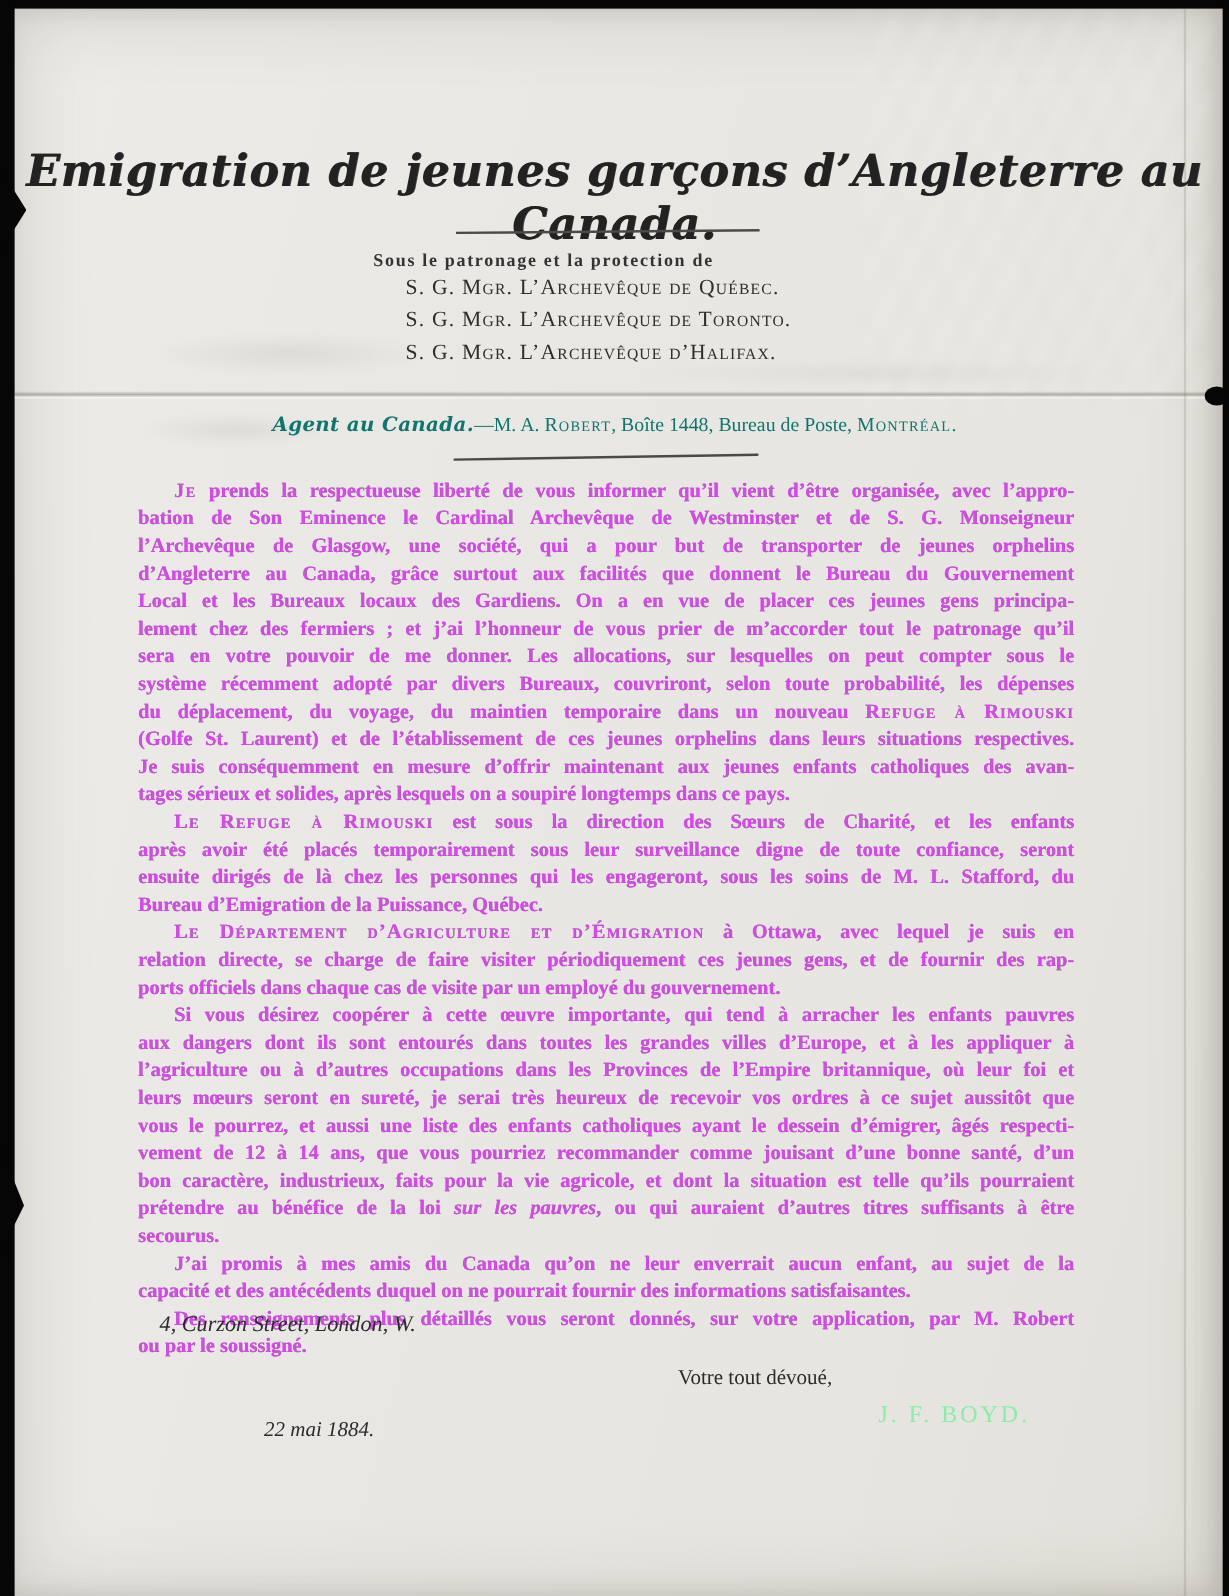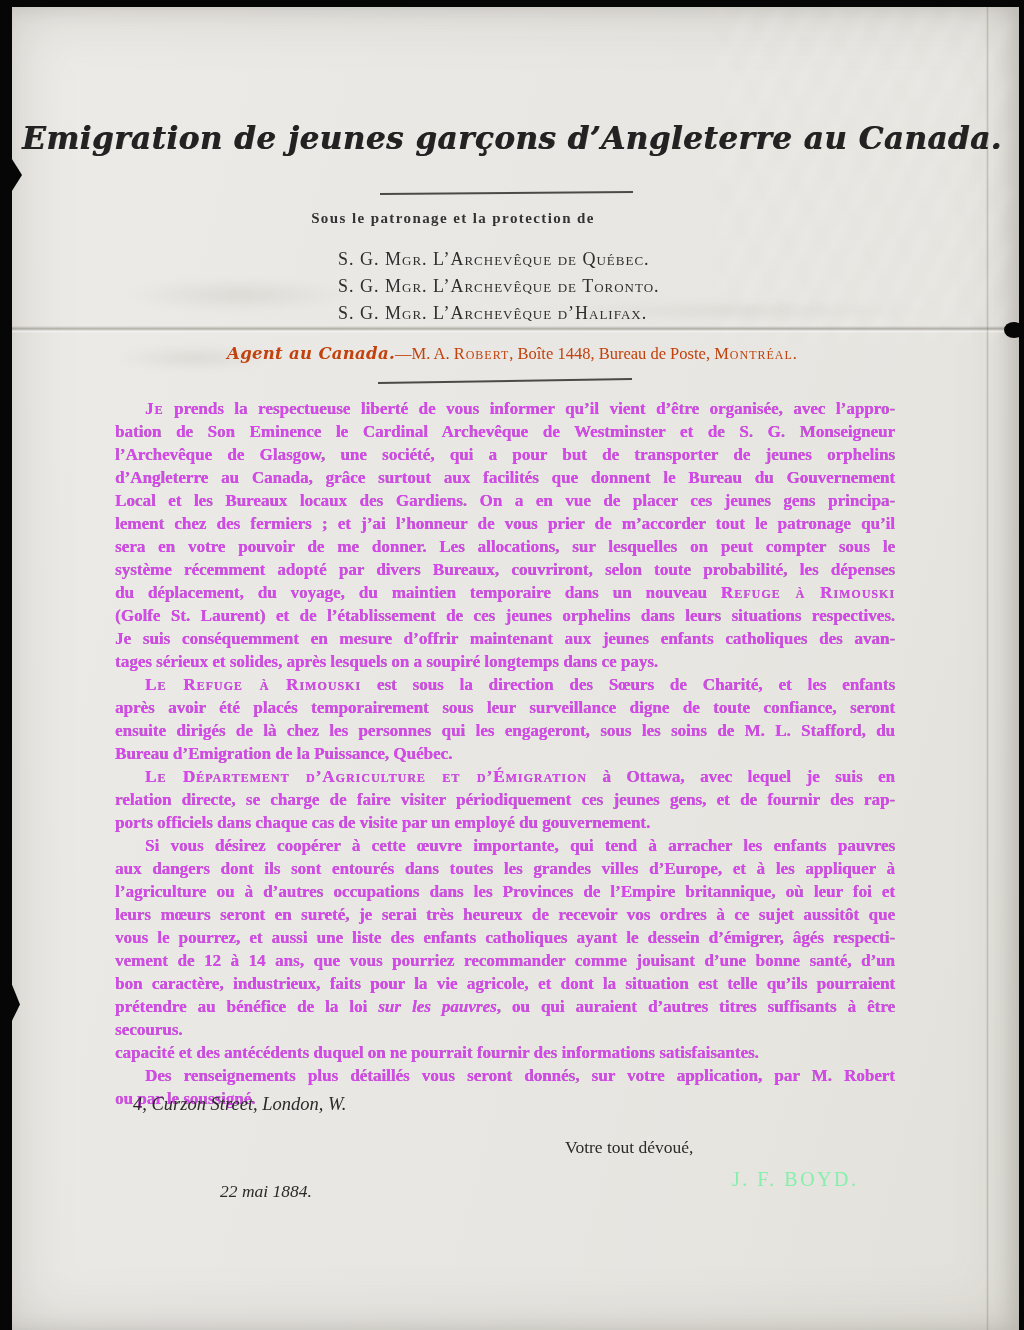--- a/index.html
+++ b/index.html
@@ -44,35 +44,35 @@
   .edge-right { right: 0; top: 0; width: 5px; height: 100%; }
   .edge-notch1 { left: 0; top: 140px; width: 22px; height: 70px;
     clip-path: polygon(0 0, 100% 50%, 0 100%); }
   .edge-notch2 { left: 0; top: 955px; width: 20px; height: 90px;
     clip-path: polygon(0 0, 100% 55%, 0 100%); }
   .edge-blob { left: 1004px; top: 322px; width: 20px; height: 16px; border-radius: 50%; }
   
   .title {
     position: absolute; left: 0; top: 120px; width: 1024px; margin: 0;
     text-align: center; font-family: "DejaVu Serif", serif;
-    font-weight: bold; font-style: italic; font-size: 31px; letter-spacing: 0.5px;
+    font-weight: bold; font-style: italic; font-size: 37px; letter-spacing: 0.5px;
     color: #222; text-shadow: 0.7px 0 0 rgba(30,30,30,0.85); z-index: 3;
   }
   .rule { position: absolute; height: 2px; background: #4c4a46; z-index: 3; }
   .rule1 { left: 380px; top: 192px; width: 253px; transform: rotate(-0.5deg); }
   .rule2 { left: 378px; top: 380px; width: 254px; transform: rotate(-0.9deg); }
   .sous {
     position: absolute; left: 0; top: 210px; width: 906px; text-align: center;
     font-weight: bold; font-size: 15px; letter-spacing: 1.4px; color: #333; z-index: 3;
   }
-  .patronage { position: absolute; left: 338px; top: 246px; z-index: 3;
+  .patronage { position: absolute; left: 338px; top: 226px; z-index: 3;
     font-size: 18px; line-height: 27px; }
   .patronage .pline { font-variant: small-caps; letter-spacing: 1px; color: #2e2e2e; }
   .agent { position: absolute; left: 0; top: 344px; width: 1024px; text-align: center;
-    font-size: 16.5px; color: #c2410c; z-index: 3; }
+    font-size: 16.5px; color: #0f766e; z-index: 3; }
   .seg-sc { font-variant: small-caps; letter-spacing: 1px; }
   .seg-i { font-style: italic; }
   .seg-bl { font-family: "DejaVu Serif", serif; font-weight: bold; font-style: italic; letter-spacing: 0.3px; }
   .body-block { position: absolute; left: 115px; top: 397px; width: 780px;
     font-size: 17px; line-height: 23px; z-index: 3; color: #d946ef;
     text-shadow: 0.3px 0 0 rgba(40,40,40,0.55); font-weight: bold; }
   .para { margin: 0; }
   .line { text-align: justify; text-align-last: justify; }
   .line.last { text-align-last: left; }
   .line.first { text-indent: 30px; }
@@ -142,20 +142,21 @@
         <div class="line"><span>aux dangers dont ils sont entourés dans toutes les grandes villes d’Europe, et à les appliquer à</span></div>
         <div class="line"><span>l’agriculture ou à d’autres occupations dans les Provinces de l’Empire britannique, où leur foi et</span></div>
         <div class="line"><span>leurs mœurs seront en sureté, je serai très heureux de recevoir vos ordres à ce sujet aussitôt que</span></div>
         <div class="line"><span>vous le pourrez, et aussi une liste des enfants catholiques ayant le dessein d’émigrer, âgés respecti-</span></div>
         <div class="line"><span>vement de 12 à 14 ans, que vous pourriez recommander comme jouisant d’une bonne santé, d’un</span></div>
         <div class="line"><span>bon caractère, industrieux, faits pour la vie agricole, et dont la situation est telle qu’ils pourraient</span></div>
         <div class="line"><span>prétendre au bénéfice de la loi </span><span class="seg-i">sur les pauvres</span><span>, ou qui auraient d’autres titres suffisants à être</span></div>
         <div class="line last"><span>secourus.</span></div>
       </div>
       <div class="para">
+        <div class="line first"><span>J’ai promis à mes amis du Canada qu’on ne leur enverrait aucun enfant, au sujet de la</span></div>
         <div class="line last"><span>capacité et des antécédents duquel on ne pourrait fournir des informations satisfaisantes.</span></div>
       </div>
       <div class="para">
         <div class="line first"><span>Des renseignements plus détaillés vous seront donnés, sur  votre application, par M.  Robert</span></div>
         <div class="line last"><span>ou par le soussigné.</span></div>
       </div>
     </div>
 
   <div class="valediction">Votre tout dévoué,</div>
   <div class="signature">J.  F.  BOYD.</div>

